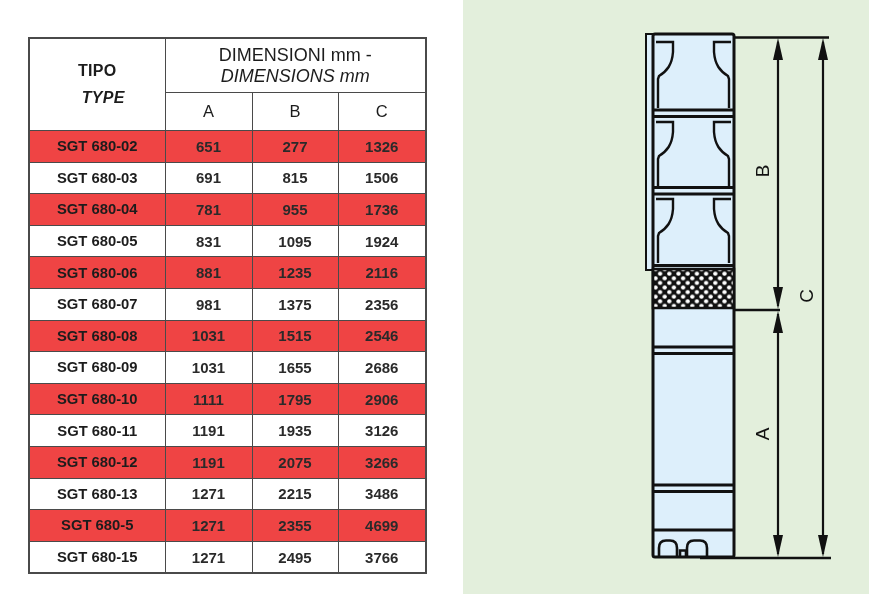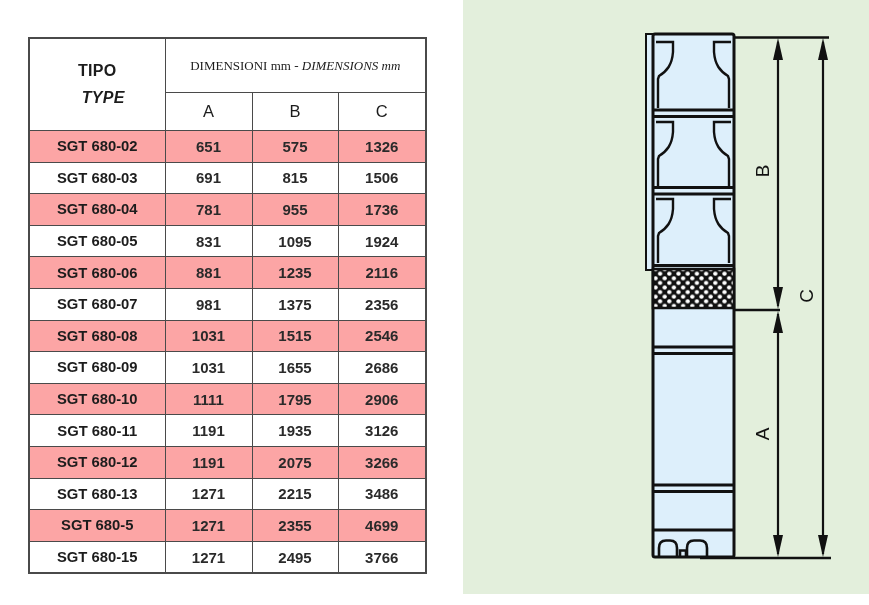--- a/index.html
+++ b/index.html
@@ -22,26 +22,26 @@
     text-align:center;vertical-align:middle;
     padding:0;
   }
   col.c-type{width:136px;}
   col.c-a{width:87px;}
   col.c-b{width:86px;}
   col.c-c{width:88px;}
   .hd-tipo{height:91px;font-size:16px;letter-spacing:.3px;}
   .hd-tipo .t1{display:block;font-style:normal;margin-bottom:9px;}
   .hd-tipo .t2{display:block;font-style:italic;padding-left:12px;}
-  .hd-dim{height:52px;font-size:13px;font-weight:400;font-family:Liberation Serif, serif;}
+  .hd-dim{height:52px;font-size:18px;font-weight:400;}
   .hd-dim .it{font-style:italic;}
   .hd-abc th{height:36px;font-size:16.5px;font-weight:400;}
   tbody th.model{font-size:14.8px;font-weight:700;height:30.6px;}
   tbody td{font-size:15px;font-weight:700;color:#2a2a2a;}
-  tbody tr.alt{background:#fca5a5;border-radius:6px;}
+  tbody tr.alt{background:#ef4444;border-radius:6px;}
   
   .diagram-panel{
     position:absolute;left:463px;top:0;width:406px;height:594px;
     background:#e3efdc;
   }
   svg.overlay{position:absolute;left:0;top:0;width:869px;height:605px;}
 </style>
 </head>
 <body>
 
@@ -66,21 +66,21 @@
       <tr class="hd-abc">
         <th>A</th>
         <th>B</th>
         <th>C</th>
       </tr>
     </thead>
     <tbody>
         <tr class="alt">
           <th class="model">SGT 680-02</th>
           <td>651</td>
-          <td>575</td>
+          <td>277</td>
           <td>1326</td>
         </tr>
         <tr>
           <th class="model">SGT 680-03</th>
           <td>691</td>
           <td>815</td>
           <td>1506</td>
         </tr>
         <tr class="alt">
           <th class="model">SGT 680-04</th>

